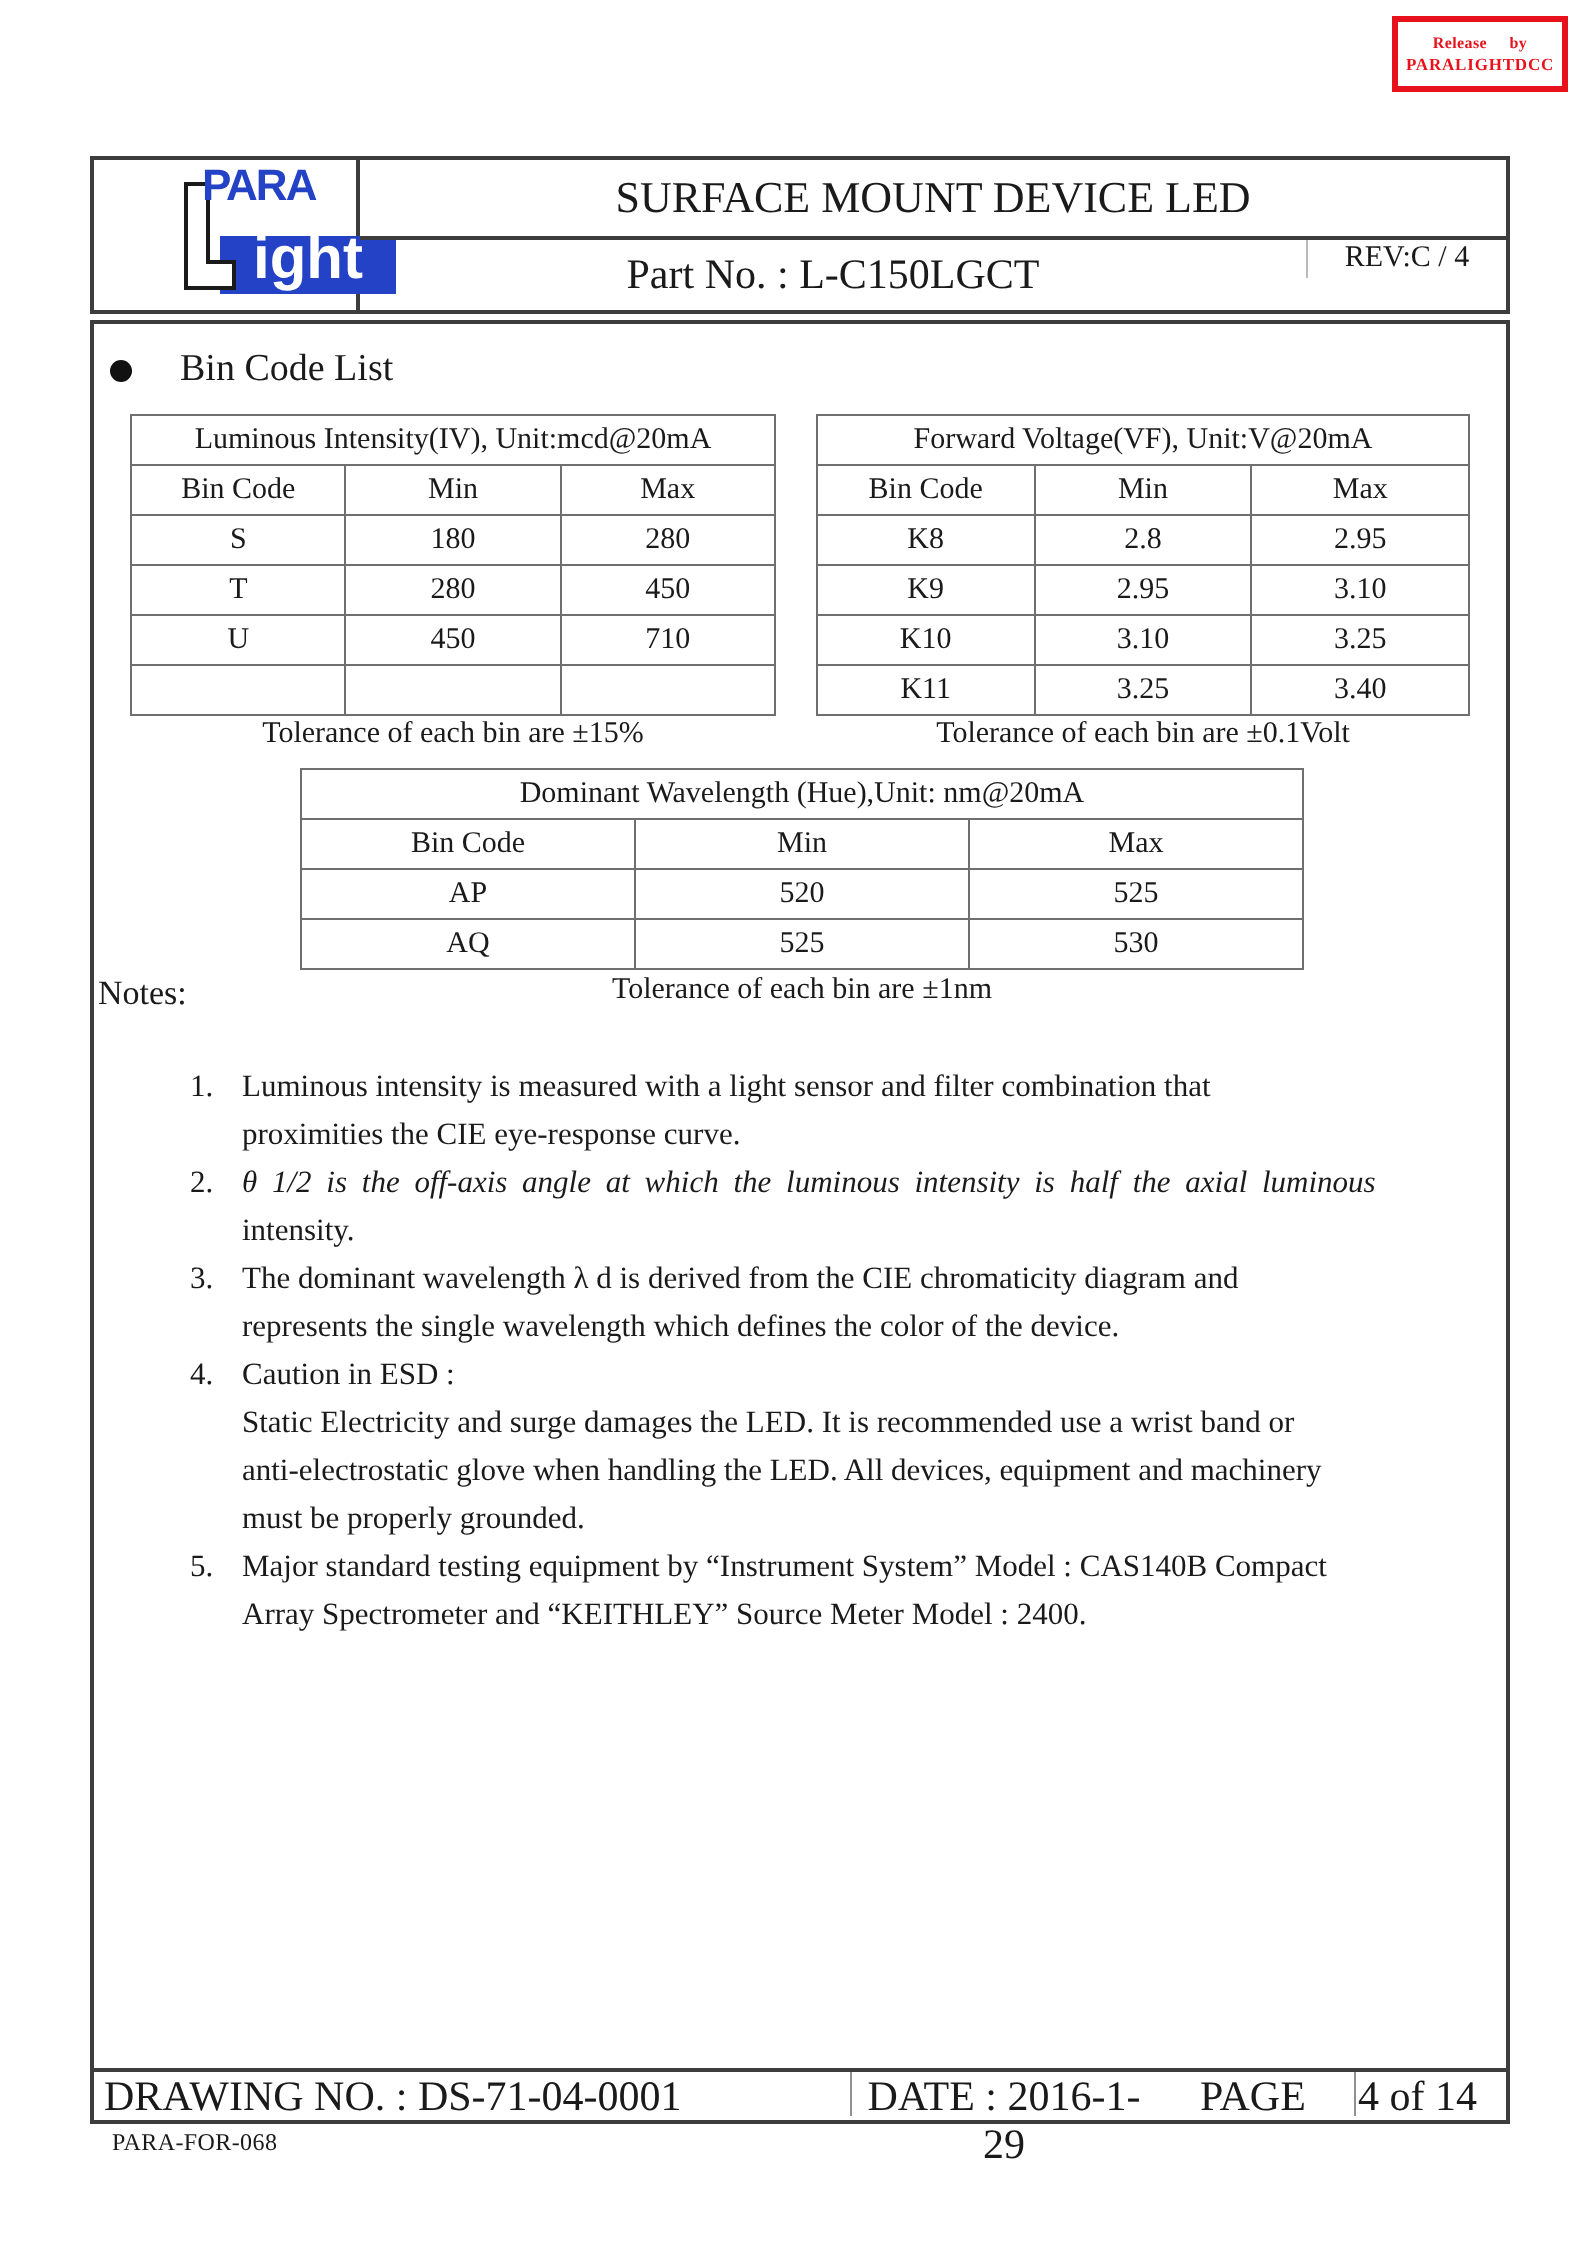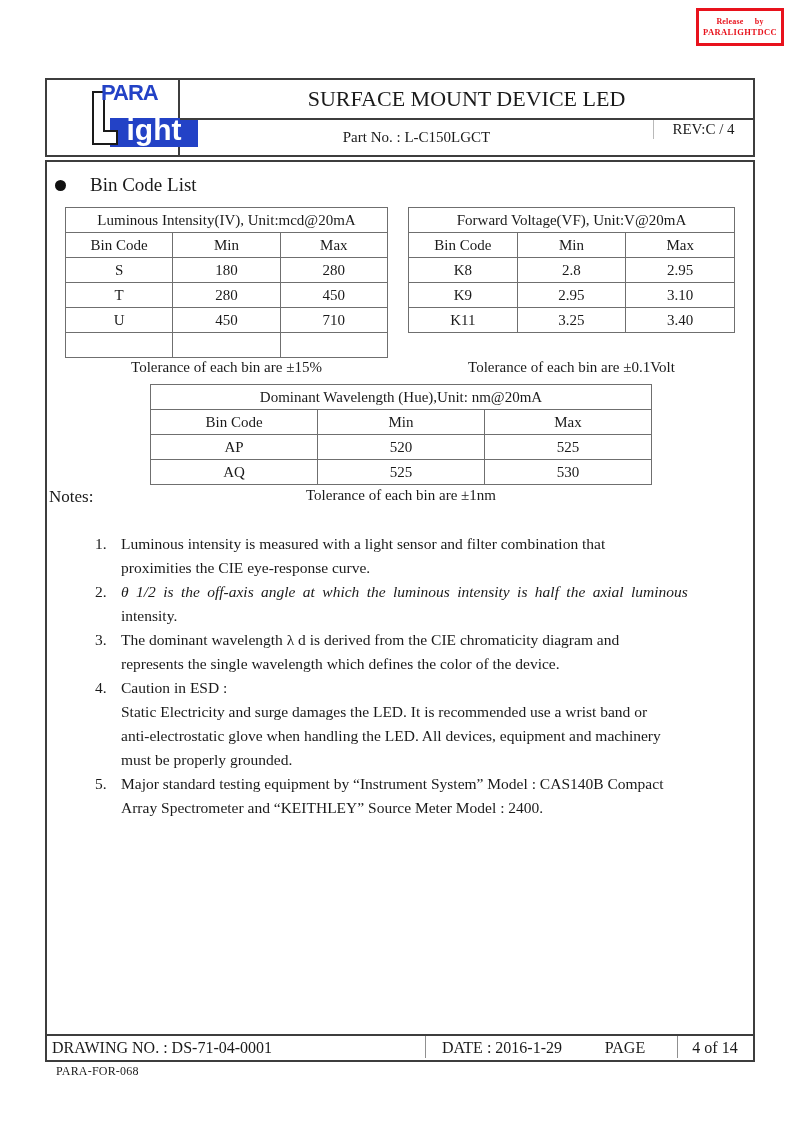--- a/index.html
+++ b/index.html
@@ -18,21 +18,21 @@
   .stamp .l1 { color:#e8121c; font-weight:bold; font-size:8px; word-spacing:9px; letter-spacing:.2px; }
   .stamp .l2 { color:#e8121c; font-weight:bold; font-size:8.5px; letter-spacing:.4px; }
 
   
   .header-box { position:absolute; left:45px; top:78px; width:710px; height:79px; border:2px solid #3d3d3d; }
   .logo-cell { position:absolute; left:0; top:0; width:133px; height:100%; border-right:2px solid #3d3d3d;
                display:flex; align-items:center; justify-content:center;padding-left:45px; }
   .title-row { position:absolute; left:133px; top:0; right:0; height:40px; border-bottom:2px solid #3d3d3d;
                display:flex; align-items:center; justify-content:center; font-size:22px; }
   .partno-row { position:absolute; left:133px; top:40px; right:100px; bottom:0;
-                display:flex; align-items:center; justify-content:center; font-size:15px; }
+                display:flex; align-items:center; justify-content:center; font-size:21px; }
   .rev-cell { position:absolute; right:0; top:40px; width:100px; bottom:16px; border-left:1px solid #b9b9b9;
               display:flex; align-items:center; justify-content:center; font-size:15px; }
 
   
   .logo { position:relative; width:110px; height:62px; font-family:"Liberation Sans", sans-serif; }
   .logo-box { position:absolute; left:18px; top:31px; width:88px; height:29px; background:#2342c6; z-index:0;
               display:flex; align-items:center; justify-content:center; }
   .logo-l { position:absolute; left:-2px; top:2px; z-index:1; }
   .logo-para { position:absolute; left:9px; top:-6px; z-index:2; font-weight:bold; font-size:22px;
                letter-spacing:-1px; color:#2342c6; line-height:1.1; }
@@ -56,25 +56,25 @@
   .tol-mid { left:103px; top:325px; width:502px; }
 
   .notes-heading { position:absolute; left:2px; top:325px; font-size:17px; }
   .notes { position:absolute; left:48px; top:370px; width:645px; font-size:15.5px; }
   .note { display:flex; }
   .note-num { width:26px; flex:none; line-height:24px; }
   .note-lines { flex:1; }
   .note-line { line-height:24px; white-space:nowrap; }
   .note-line.spread { word-spacing:3.5px;font-style:italic; }
 
-  .footer-row { position:absolute; left:0; right:0; top:872px; height:24px; border-top:2px solid #3d3d3d; font-size:16px; }
+  .footer-row { position:absolute; left:0; right:0; top:872px; height:24px; border-top:2px solid #3d3d3d; font-size:21px; }
   .f-drawing { position:absolute; left:5px; top:0; line-height:24px; }
   .f-date { position:absolute; left:380px; width:150px; top:0; line-height:24px; text-align:center; }
   .f-page { position:absolute; left:553px; width:50px; top:0; line-height:24px; text-align:center; }
-  .f-pageval { position:absolute; left:632px; right:2px; top:0; line-height:24px; text-align:center; }
+  .f-pageval { position:absolute; left:632px; right:2px; top:0; line-height:24px; text-align:left; }
   .f-div { position:absolute; top:0; bottom:0; width:1px; background:#909090; }
   .f-div1 { left:378px; }
   .f-div2 { left:630px; }
 
   .form-no { position:absolute; left:56px; top:1064px; font-size:12px; letter-spacing:.2px; }
 </style>
 </head>
 <body>
 
 <div class="page">
@@ -155,20 +155,25 @@
       </tr>
       <tr>
         <td>K8</td>
         <td>2.8</td>
         <td>2.95</td>
       </tr>
       <tr>
         <td>K9</td>
         <td>2.95</td>
         <td>3.10</td>
+      </tr>
+      <tr>
+        <td>K10</td>
+        <td>3.10</td>
+        <td>3.25</td>
       </tr>
       <tr>
         <td>K11</td>
         <td>3.25</td>
         <td>3.40</td>
       </tr>
     </tbody>
       </table>
 
     <div class="tol tol-left">Tolerance of each bin are ±15%</div>

